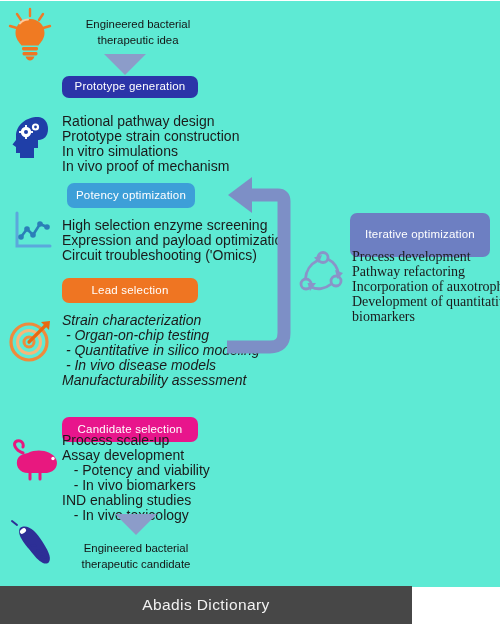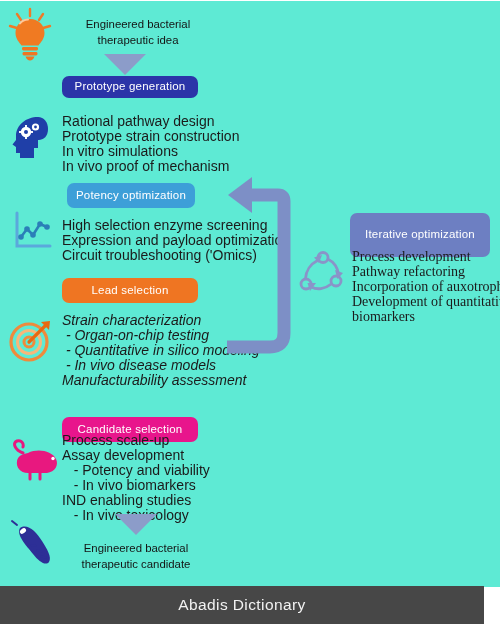--- a/index.html
+++ b/index.html
@@ -49,21 +49,21 @@
     line-height:15.5px;
     text-align:center;
     white-space:pre-line;
   }
 
   
   .tri { position:absolute; }
 
   
   #footer {
-    position:absolute; left:0; top:586px; width:484px; height:38px;
+    position:absolute; left:0; top:586px; width:412px; height:38px;
     background:#474747;
     display:flex; align-items:center; justify-content:center;
   }
   #footer .brand {
     color:#f2f2f2; font-size:15.5px; letter-spacing:.4px;
   }
 
   .icon { position:absolute; }
 </style>
 </head>

